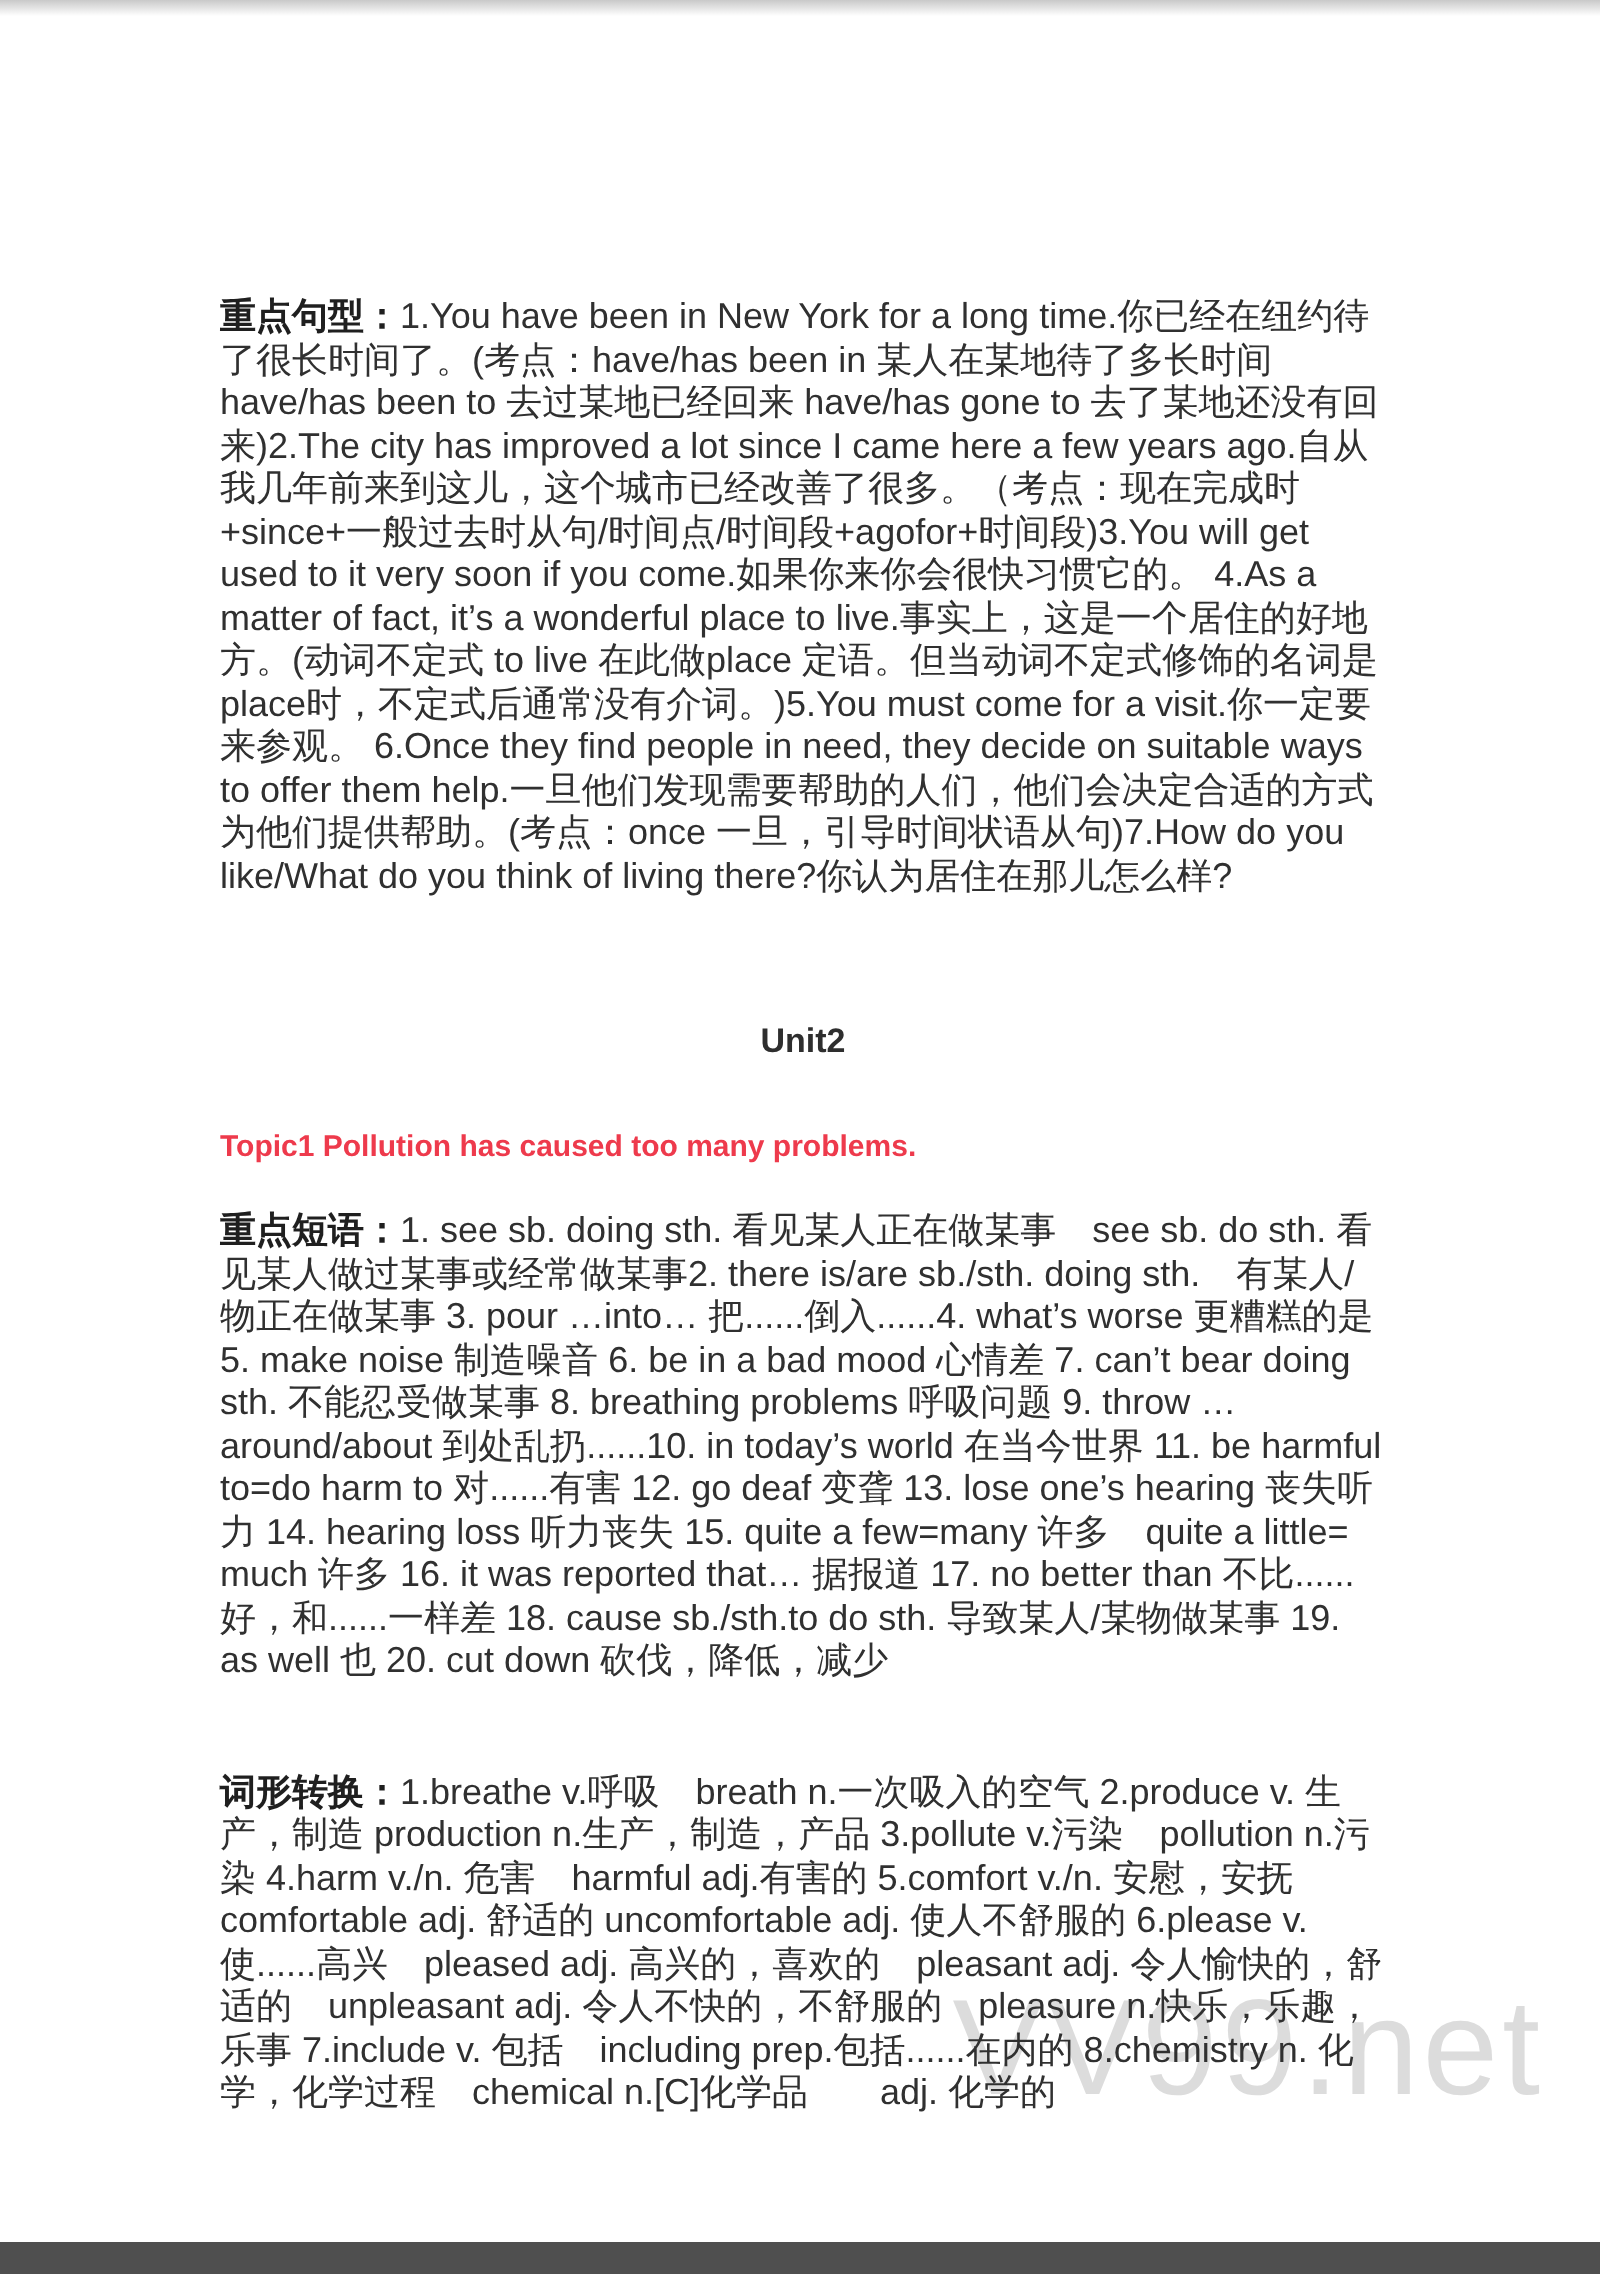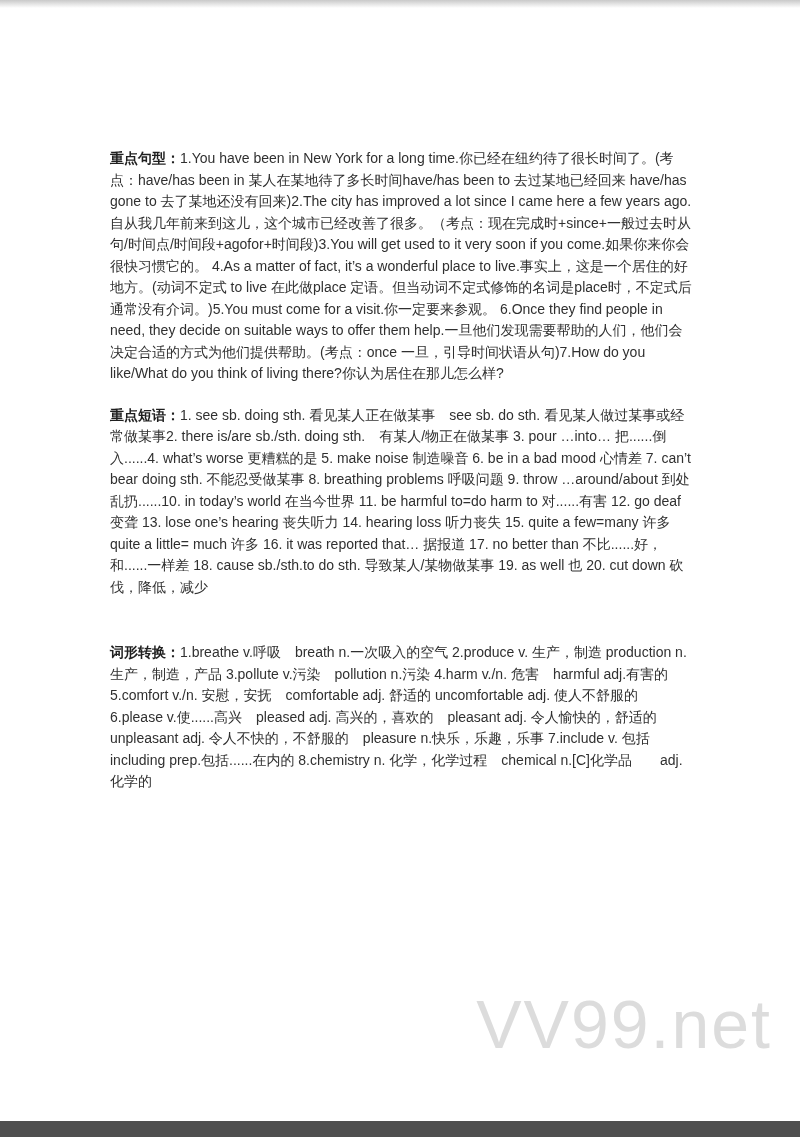--- a/index.html
+++ b/index.html
@@ -30,21 +30,21 @@
     z-index: 2;
   }
   .content {
     position: absolute;
     top: 0;
     left: 110px;
     width: 583px;
     z-index: 1;
   }
   .para {
-    font-size: 14px;
+    font-size: 18px;
     line-height: 21.5px;
     color: #303030;
     text-align: left;
     word-break: break-word;
   }
   .para .lbl {
     font-weight: bold;
     color: #1f1f1f;
   }
   .para-key-sentences { margin-top: 148px; }
@@ -83,21 +83,23 @@
 
 <div class="page">
   <div class="top-edge"></div>
 
   <div class="watermark">VV99.net</div>
 
   <div class="content">
 
     <p class="para para-key-sentences"><span class="lbl">重点句型：</span><span>1.You have been in New York for a long time.你已经在纽约待了很长时间了。(考点：have/has been in 某人在某地待了多长时间have/has been to 去过某地已经回来 have/has gone to 去了某地还没有回来)2.The city has improved a lot since I came here a few years ago.自从我几年前来到这儿，这个城市已经改善了很多。（考点：现在完成时+since+一般过去时从句/时间点/时间段+agofor+时间段)3.You will get used to it very soon if you come.如果你来你会很快习惯它的。 4.As a matter of fact, it’s a wonderful place to live.事实上，这是一个居住的好地方。(动词不定式 to live 在此做place 定语。但当动词不定式修饰的名词是place时，不定式后通常没有介词。)5.You must come for a visit.你一定要来参观。 6.Once they find people in need, they decide on suitable ways to offer them help.一旦他们发现需要帮助的人们，他们会决定合适的方式为他们提供帮助。(考点：once 一旦，引导时间状语从句)7.How do you like/What do you think of living there?你认为居住在那儿怎么样?</span></p>
 
+    <h2 class="unit-heading">Unit2</h2>
 
+    <h3 class="topic-heading">Topic1 Pollution has caused too many problems.</h3>
 
     <p class="para para-key-phrases"><span class="lbl">重点短语：</span><span>1. see sb. doing sth. 看见某人正在做某事　see sb. do sth. 看见某人做过某事或经常做某事2. there is/are sb./sth. doing sth.　有某人/物正在做某事 3. pour …into… 把......倒入......4. what’s worse 更糟糕的是 5. make noise 制造噪音 6. be in a bad mood 心情差 7. can’t bear doing sth. 不能忍受做某事 8. breathing problems 呼吸问题 9. throw …around/about 到处乱扔......10. in today’s world 在当今世界 11. be harmful to=do harm to 对......有害 12. go deaf 变聋 13. lose one’s hearing 丧失听力 14. hearing loss 听力丧失 15. quite a few=many 许多　quite a little= much 许多 16. it was reported that… 据报道 17. no better than  不比......好，和......一样差 18. cause sb./sth.to do sth. 导致某人/某物做某事 19. as well 也 20. cut down 砍伐，降低，减少</span></p>
 
     <p class="para para-word-forms"><span class="lbl">词形转换：</span><span>1.breathe v.呼吸　breath n.一次吸入的空气 2.produce v. 生产，制造  production n.生产，制造，产品 3.pollute v.污染　pollution n.污染 4.harm v./n. 危害　harmful adj.有害的 5.comfort v./n. 安慰，安抚　comfortable adj. 舒适的  uncomfortable adj. 使人不舒服的 6.please v.使......高兴　pleased adj. 高兴的，喜欢的　pleasant adj. 令人愉快的，舒适的　unpleasant adj. 令人不快的，不舒服的　pleasure n.快乐，乐趣，乐事 7.include v. 包括　including prep.包括......在内的 8.chemistry n. 化学，化学过程　chemical n.[C]化学品　　adj. 化学的</span></p>
 
   </div>
 
   <div class="bottom-bar"></div>
 </div>
 

